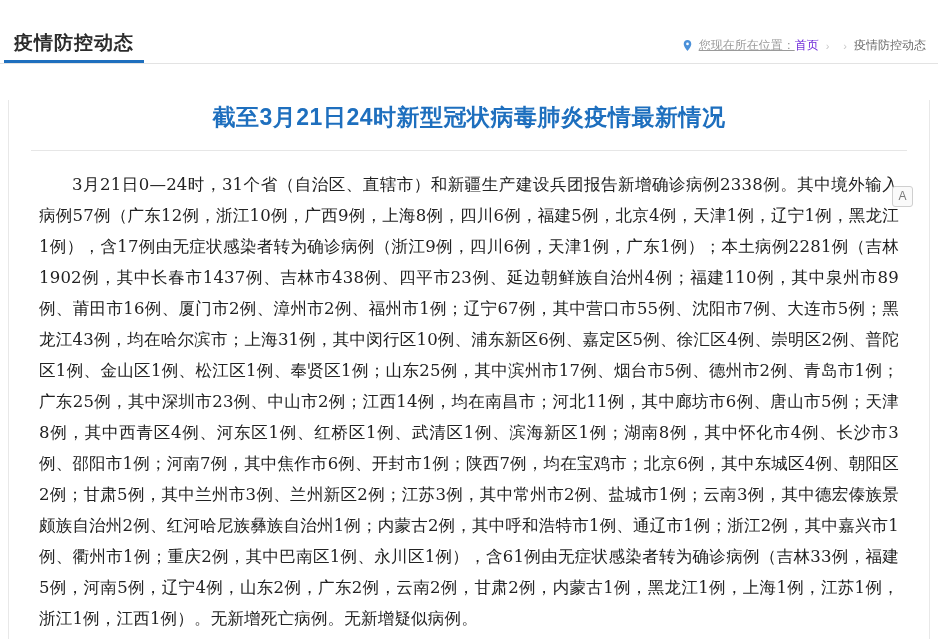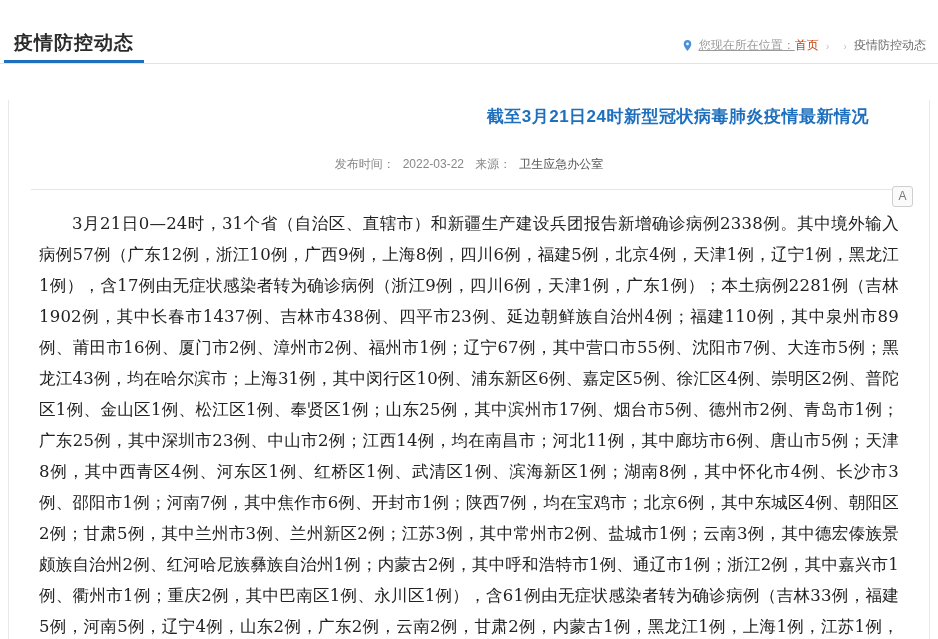--- a/index.html
+++ b/index.html
@@ -48,39 +48,39 @@
     height: 13px;
     margin-right: 5px;
     display: inline-block;
   }
   .breadcrumb .crumb-label { color: #9a9a9a; text-decoration: underline; }
   .breadcrumb .sep {
     color: #c7c7c7;
     margin: 0 7px;
     font-size: 11px;
   }
-  .breadcrumb .crumb-link { color: #c2410c; text-decoration: none; }
+  .breadcrumb .crumb-link { color: #6d28d9; text-decoration: none; }
   .breadcrumb .crumb-current { color: #6d6d6d; }
 
   
   .page-wrap {
     padding: 0 8px;
   }
   .article {
     border: 1px solid #e8e8e8;
     border-top: none;
     margin-top: 6px;
     background: #fff;
     position: relative;
     height: 585px;
     box-sizing: border-box;
   }
   .article-title {
-    text-align: right;
-    font-size: 17px;
+    text-align: center;
+    font-size: 23px;
     font-weight: bold;
     color: #1e6fbe;
     margin: 36px 60px 0 60px;
     line-height: 34px;
     letter-spacing: 0.5px;
   }
   .meta-row {
     text-align: center;
     font-size: 12px;
     color: #888;
@@ -140,24 +140,20 @@
     <span class="sep">›</span>
     <span class="crumb-current">疫情防控动态</span>
   </div>
 </div>
 
 <div class="page-wrap">
   <div class="article">
 
     <h1 class="article-title">截至3月21日24时新型冠状病毒肺炎疫情最新情况</h1>
 
-    <div class="meta-row">
-      <span>发布时间：</span><span>2022-03-22</span>
-      <span>来源：</span><span class="meta-source-name">卫生应急办公室</span>
-    </div>
 
     <div class="font-btn">A</div>
 
     <div class="divider"></div>
 
     <div class="body-text">3月21日0—24时，31个省（自治区、直辖市）和新疆生产建设兵团报告新增确诊病例2338例。其中境外输入病例57例（广东12例，浙江10例，广西9例，上海8例，四川6例，福建5例，北京4例，天津1例，辽宁1例，黑龙江1例），含17例由无症状感染者转为确诊病例（浙江9例，四川6例，天津1例，广东1例）；本土病例2281例（吉林1902例，其中长春市1437例、吉林市438例、四平市23例、延边朝鲜族自治州4例；福建110例，其中泉州市89例、莆田市16例、厦门市2例、漳州市2例、福州市1例；辽宁67例，其中营口市55例、沈阳市7例、大连市5例；黑龙江43例，均在哈尔滨市；上海31例，其中闵行区10例、浦东新区6例、嘉定区5例、徐汇区4例、崇明区2例、普陀区1例、金山区1例、松江区1例、奉贤区1例；山东25例，其中滨州市17例、烟台市5例、德州市2例、青岛市1例；广东25例，其中深圳市23例、中山市2例；江西14例，均在南昌市；河北11例，其中廊坊市6例、唐山市5例；天津8例，其中西青区4例、河东区1例、红桥区1例、武清区1例、滨海新区1例；湖南8例，其中怀化市4例、长沙市3例、邵阳市1例；河南7例，其中焦作市6例、开封市1例；陕西7例，均在宝鸡市；北京6例，其中东城区4例、朝阳区2例；甘肃5例，其中兰州市3例、兰州新区2例；江苏3例，其中常州市2例、盐城市1例；云南3例，其中德宏傣族景颇族自治州2例、红河哈尼族彝族自治州1例；内蒙古2例，其中呼和浩特市1例、通辽市1例；浙江2例，其中嘉兴市1例、衢州市1例；重庆2例，其中巴南区1例、永川区1例），含61例由无症状感染者转为确诊病例（吉林33例，福建5例，河南5例，辽宁4例，山东2例，广东2例，云南2例，甘肃2例，内蒙古1例，黑龙江1例，上海1例，江苏1例，浙江1例，江西1例）。无新增死亡病例。无新增疑似病例。</div>
   </div>
 </div>
 
 </body></html>

